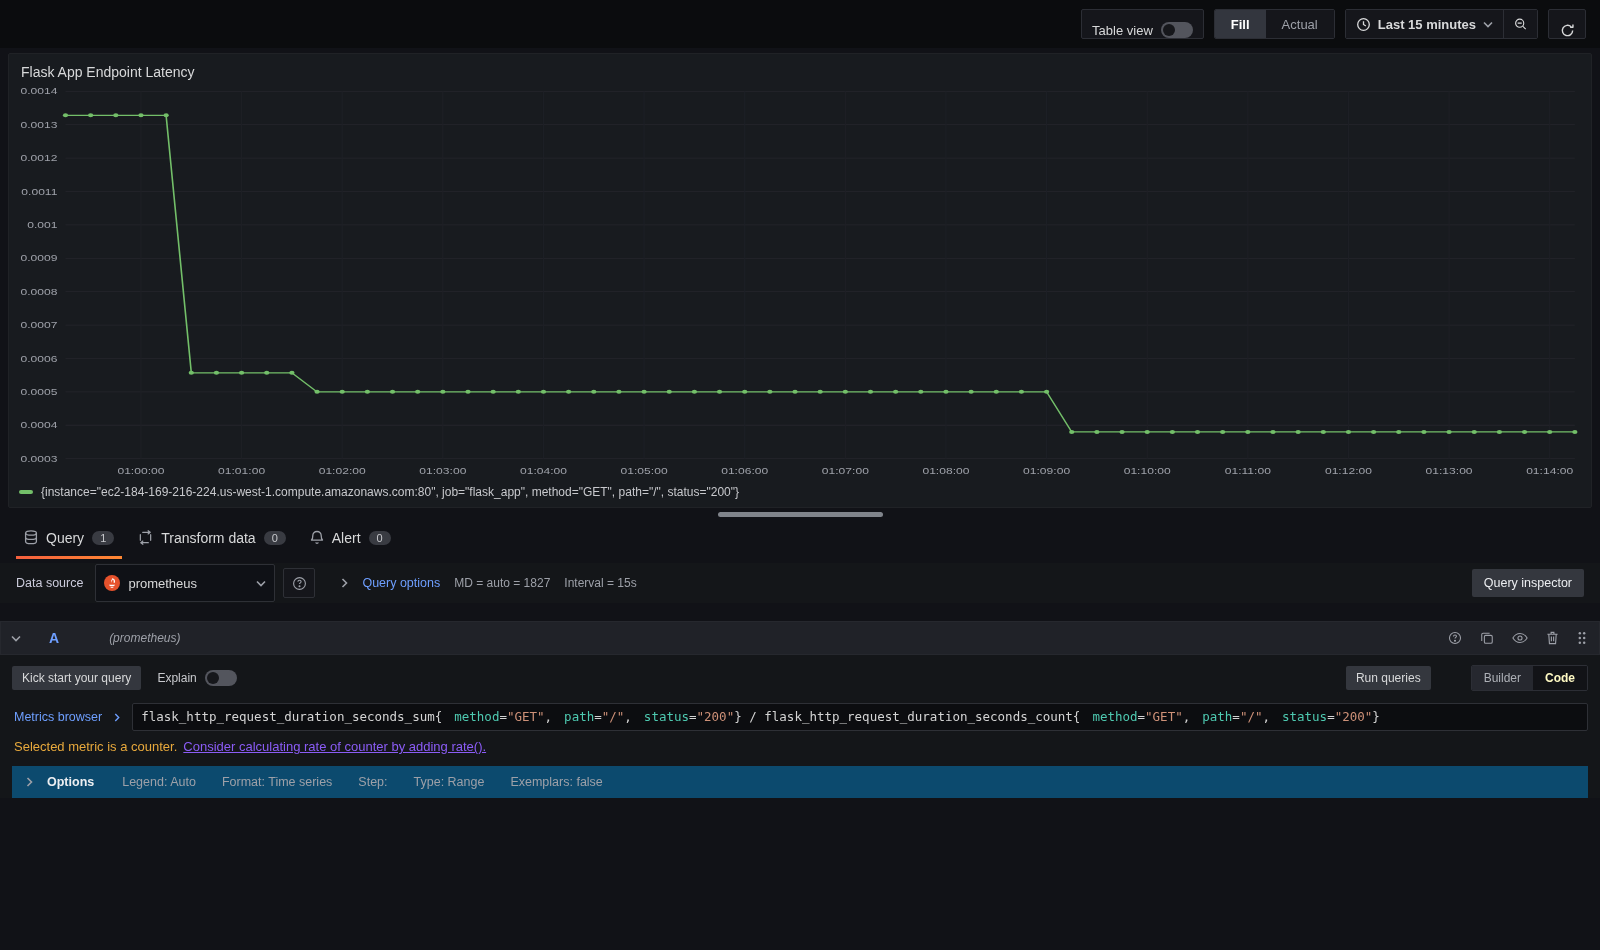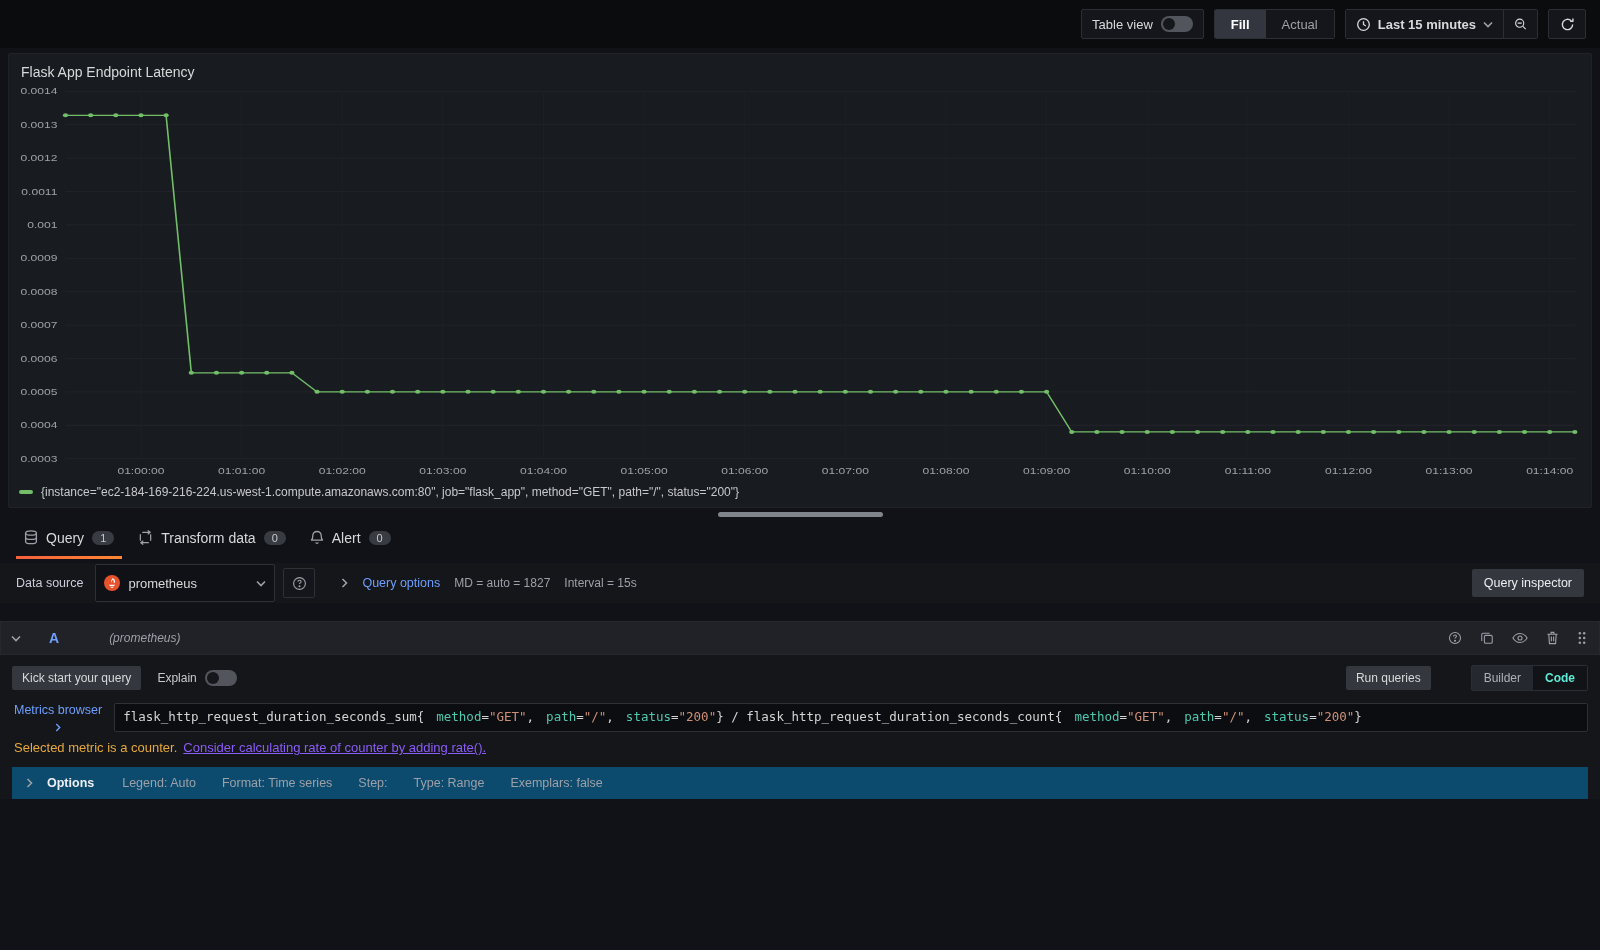--- a/index.html
+++ b/index.html
@@ -2,21 +2,21 @@
 <html><head>
 <meta charset="utf-8">
 <style>
   * { margin:0; padding:0; box-sizing:border-box; }
   html,body { width:1600px; height:950px; background:#111217; overflow:hidden;
     font-family:"Liberation Sans", sans-serif; color:#d8d9da; }
 
   
   .topbar { height:48px; background:#0b0c0e; display:flex; align-items:center;
     justify-content:flex-end; gap:10px; padding-right:14px; }
-  .ctl { display:flex; align-items:center; gap:8px; height:30px; border:1px solid #2c2e35;
+  .ctl { display:flex; align-items:flex-end; gap:8px; height:30px; border:1px solid #2c2e35;
     background:#15161b; border-radius:2px; padding:0 10px; font-size:13px; color:#d8d9da; }
   .seg-group { display:flex; height:30px; border:1px solid #2c2e35; border-radius:2px; overflow:hidden; }
   .seg { background:#15161b; border:none; color:#9da0a8; font-size:13px; padding:0 16px;
     font-family:inherit; cursor:pointer; }
   .seg.active { background:#33363e; color:#fff; font-weight:700; }
   .btn-cluster { display:flex; height:30px; border:1px solid #2c2e35; border-radius:2px; overflow:hidden; }
   .btn-cluster .cbtn { display:flex; align-items:center; gap:7px; background:#15161b; border:none;
     color:#d8d9da; font-size:13px; font-weight:700; padding:0 10px; cursor:pointer; font-family:inherit; }
   .btn-cluster .cbtn + .cbtn { border-left:1px solid #2c2e35; }
   .icon-sq { width:34px; justify-content:center; }
@@ -71,24 +71,24 @@
   .query-header .dsname { color:#9da0a8; font-size:12px; font-style:italic; margin-left:36px; }
   .qh-icons { display:flex; align-items:center; gap:18px; color:#9da0a8; }
   .qh-icons > span { display:flex; cursor:pointer; }
   .query-body { background:#141619; padding:10px 12px 0 12px; }
   .qtoolbar { display:flex; align-items:center; gap:16px; }
   .btn-small { background:#34373e; border:none; border-radius:2px; color:#d8d9da; font-size:12px;
     font-weight:500; padding:5px 10px; cursor:pointer; font-family:inherit; }
   .explain { display:flex; align-items:center; gap:8px; font-size:12px; color:#c8c9cd; }
   .bc-group { display:flex; height:26px; border:1px solid #2c2e35; border-radius:2px; overflow:hidden; }
   .bc-group .seg { font-size:12px; padding:0 12px; background:#26282f; color:#aeb1b7; }
-  .bc-group .seg.active { background:#121317; color:#5eead4; font-weight:700; }
+  .bc-group .seg.active { background:#121317; color:#fef9c3; font-weight:700; }
   .query-input-row { display:flex; align-items:stretch; gap:10px; margin-top:12px; }
-  .metrics-browser { display:flex; align-items:center; gap:6px; color:#6e9fff; font-size:12.5px;
-    font-weight:500; padding:0 2px; cursor:pointer; white-space:nowrap;flex-direction:column; }
+  .metrics-browser { display:flex; align-items:center; gap:12px; color:#6e9fff; font-size:12.5px;
+    font-weight:500; padding:0 2px; cursor:pointer; white-space:nowrap; }
   .code-box { flex:1; background:#0c0d10; border:1px solid #2e3036; border-radius:2px;
     padding:5px 8px; font-family:"DejaVu Sans Mono", monospace; font-size:12.5px; line-height:16px;
     white-space:nowrap; overflow:hidden; cursor:text; }
   .tok-plain { color:#d4d4d4; } .tok-label { color:#4ec9b0;margin-left:12px; } .tok-string { color:#ce9178; }
   .warn-row { display:flex; align-items:center; gap:6px; margin:8px 0 0 2px; font-size:13px; }
   .warn-text { color:#e8a93c; }
   .warn-link { color:#8b5cf6; text-decoration:underline; cursor:pointer; }
   .options-row { margin-top:12px; background:#0c4a6e; display:flex; align-items:center; gap:26px;
     height:32px; padding:0 14px; cursor:pointer; }
   .options-row .opt-label { font-size:12.5px; font-weight:700; color:#eceef1; margin-right:2px; }

